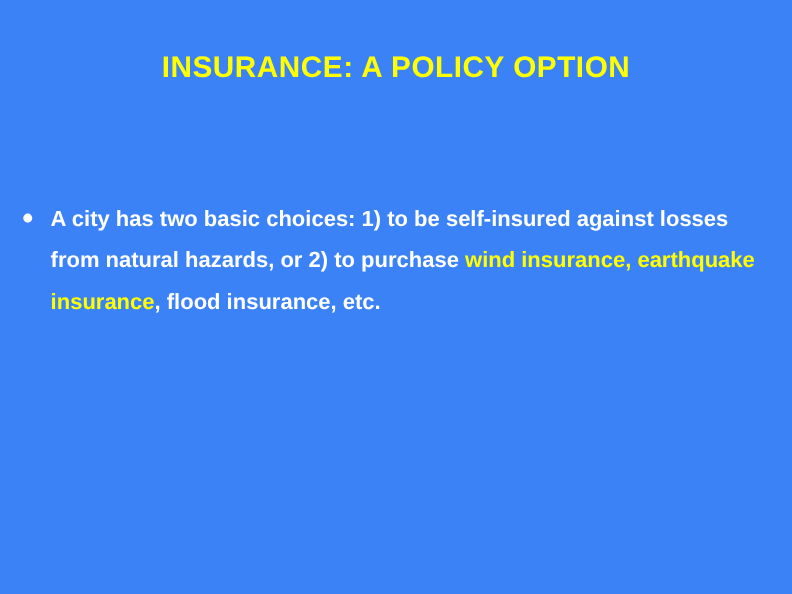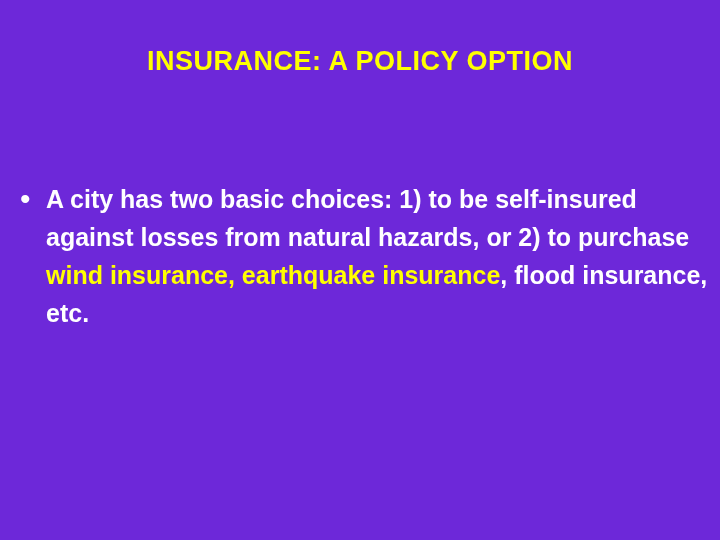--- a/index.html
+++ b/index.html
@@ -10,21 +10,21 @@
     width: 720px;
     height: 540px;
     background: #0000e6;
     font-family: "Liberation Sans", sans-serif;
     overflow: hidden;
   }
   .slide {
     position: relative;
     width: 720px;
     height: 540px;
-    background: #6d28d9;
+    background: #3b82f6;
   }
   .slide-title {
     position: absolute;
     top: 46px;
     left: 0;
     width: 720px;
     text-align: center;
     font-size: 27px;
     font-weight: bold;
     color: #ffff00;
@@ -45,21 +45,21 @@
     color: #ffffff;
     font-size: 30px;
     line-height: 38px;
     width: 26px;
     text-align: left;
     padding-left: 2px;
   }
   .bullet-text {
     flex: 1 1 auto;
     color: #ffffff;
-    font-size: 25px;
+    font-size: 20px;
     font-weight: bold;
     line-height: 38px;
   }
   .hl-yellow {
     color: #ffff00;
   }
 </style>
 </head>
 <body>
 

